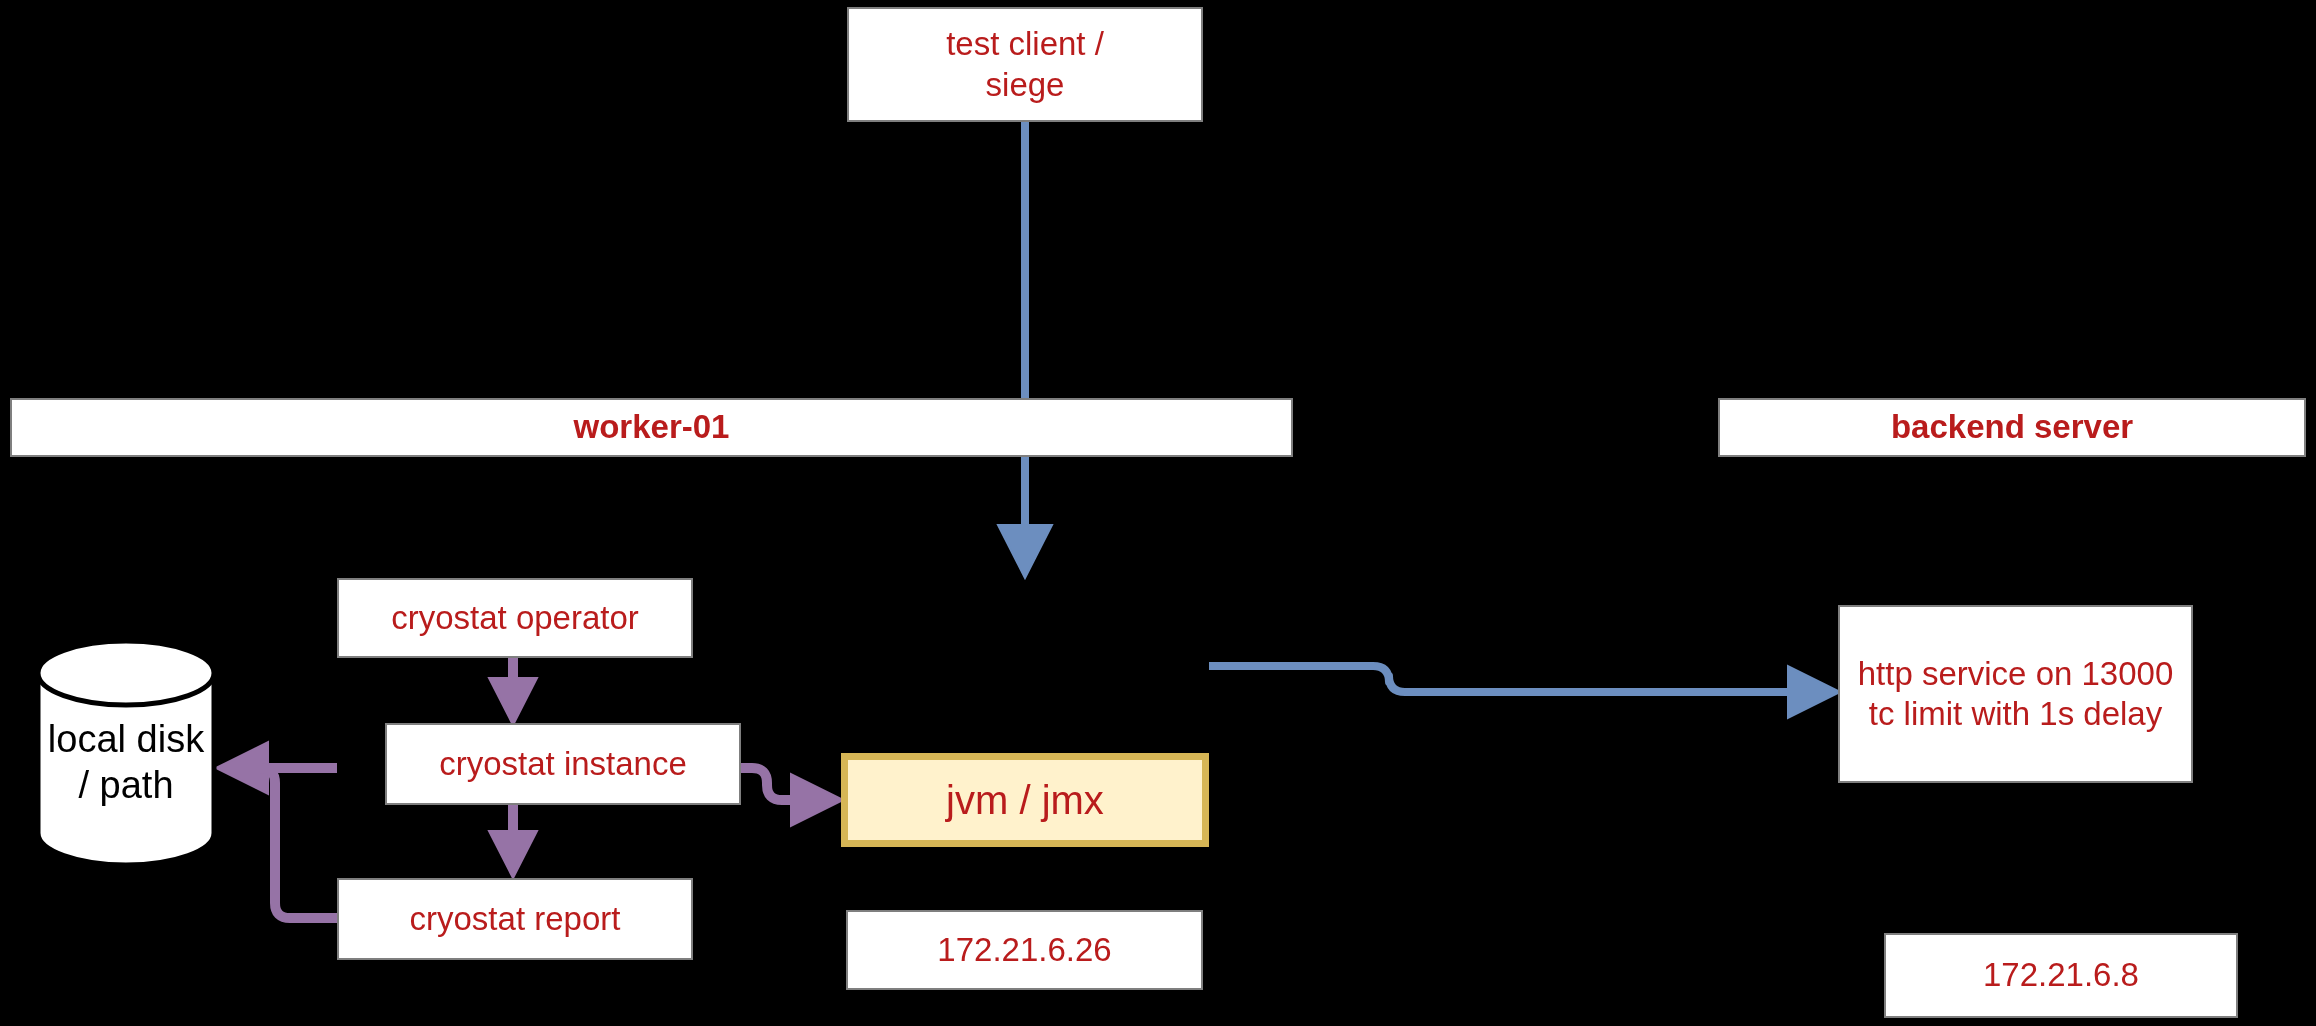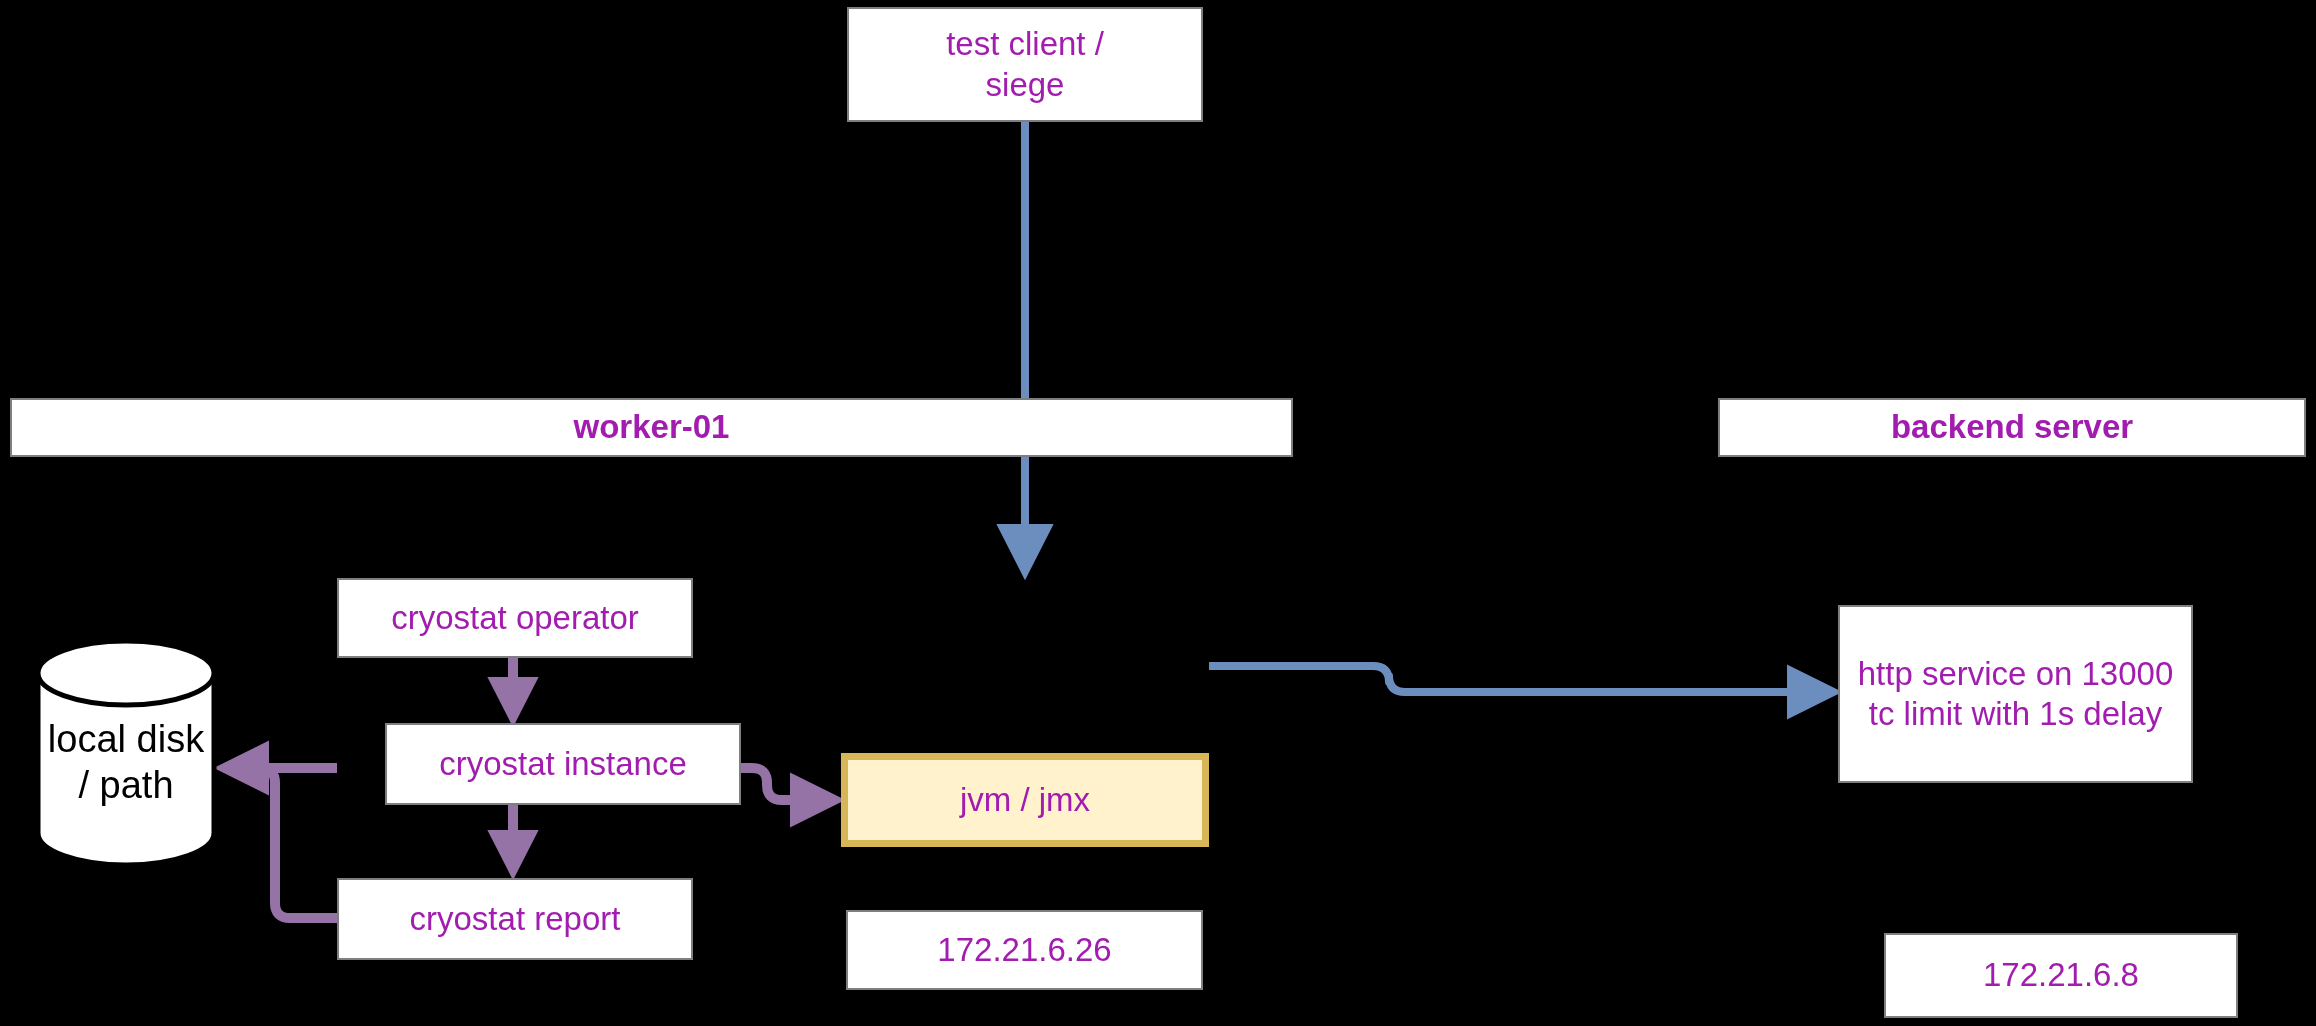--- a/index.html
+++ b/index.html
@@ -15,39 +15,39 @@
     overflow: hidden;
     font-family: "Liberation Sans", sans-serif;
   }
   .node {
     position: absolute;
     box-sizing: border-box;
     display: flex;
     align-items: center;
     justify-content: center;
     text-align: center;
-    color: #a21caf;
+    color: #b91c1c;
     line-height: 1.22;
     white-space: pre-line;
   }
   .box {
     background: #ffffff;
     border: 2px solid #7f7f7f;
     font-size: 33px;
   }
   .swimlane {
     background: #ffffff;
     border: 2px solid #7f7f7f;
     font-size: 33px;
     font-weight: bold;
   }
   .jvmbox {
     background: #fff2cc;
     border: 7px solid #d6b656;
-    font-size: 33px;
+    font-size: 40px;
   }
   .cylinder-wrap {
     position: absolute;
   }
   .cylinder-label {
     position: absolute;
     left: 0;
     top: 0;
     width: 100%;
     height: 100%;

